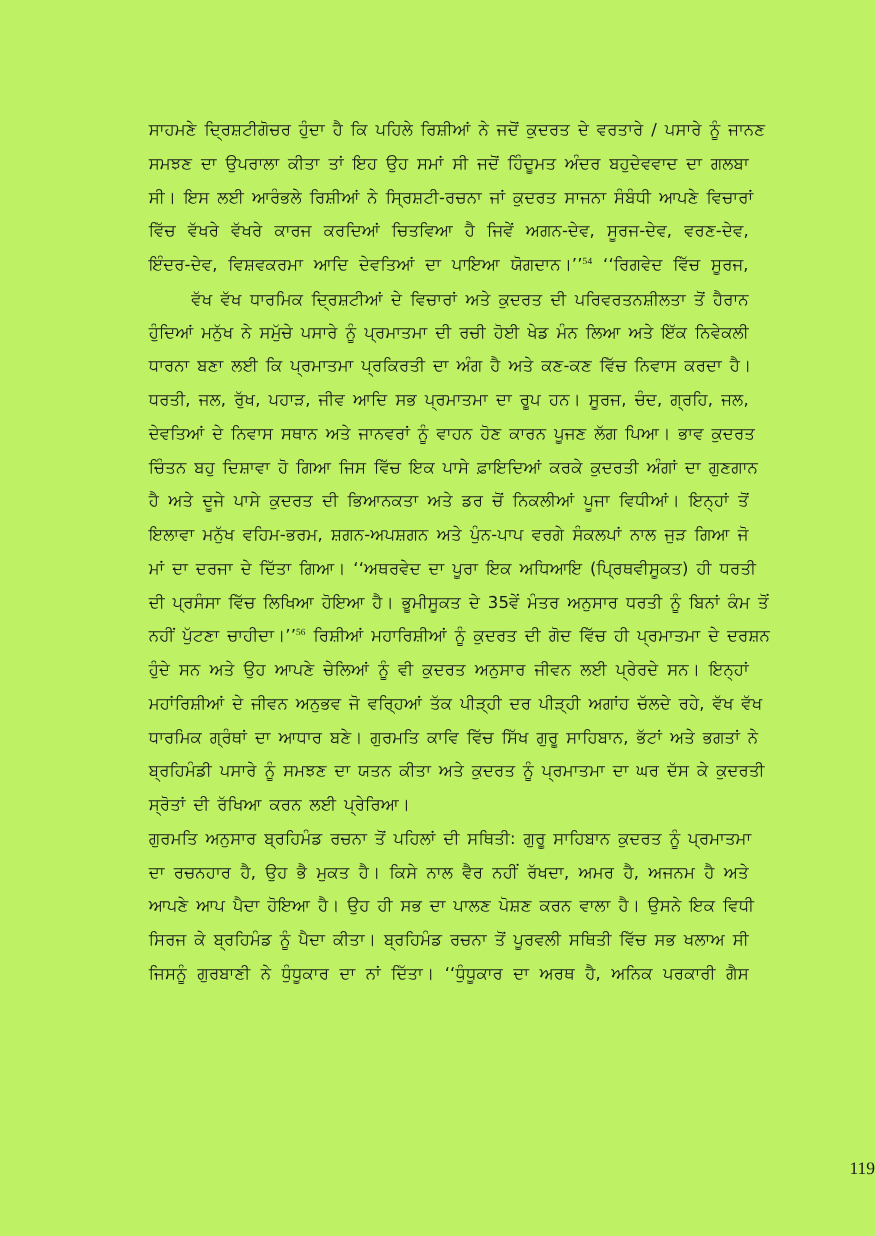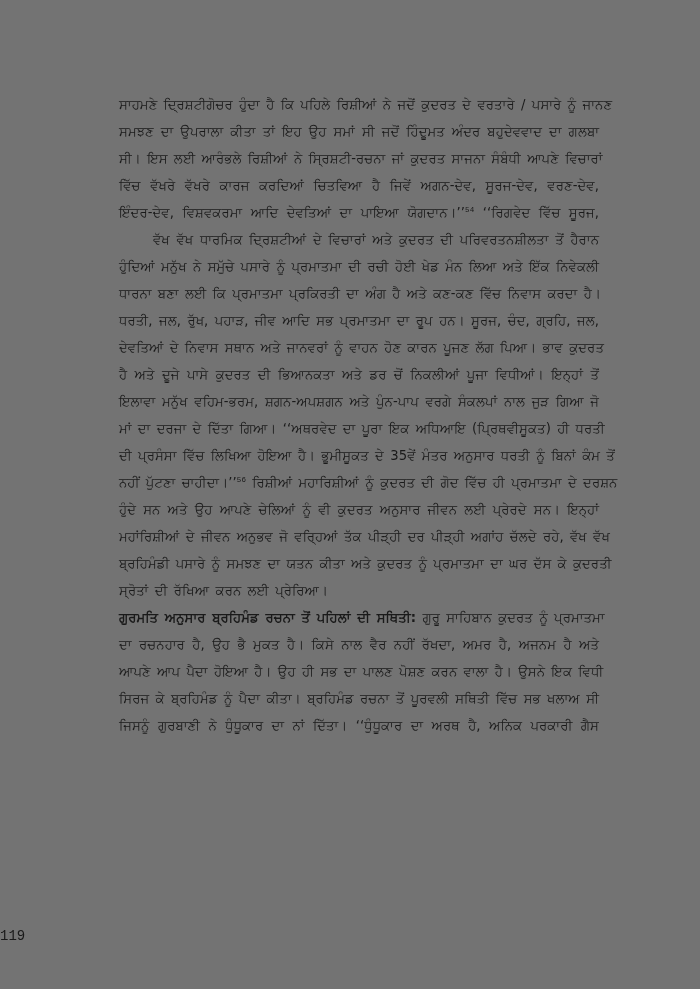--- a/index.html
+++ b/index.html
@@ -13,21 +13,21 @@
       position: relative;
       overflow: hidden;
       font-family: "DejaVu Sans", "Liberation Sans", sans-serif;
       color: #1a1a1a;
     }
     .page {
       position: absolute;
       left: 0; top: 0;
       width: 700px;
       height: 989px;
-      background: #737373;
+      background: #bef264;
     }
     .text-block {
       position: absolute;
       left: 119px;
       top: 91px;
       width: 480px;
     }
     .paragraph {
       margin: 0;
       padding: 0;
@@ -45,35 +45,35 @@
       overflow: visible;
     }
     .line.last {
       text-align-last: left;
     }
     .line.indent {
       padding-left: 34px;
       font-family: Liberation Serif, serif;
     }
     .heading-run {
-      font-weight: bold;
+      font-weight: normal;
     }
     sup.fn {
       font-size: 7.5px;
       vertical-align: 5px;
       line-height: 0;
-      font-family: Liberation Mono, monospace;
+      font-family: Liberation Serif, serif;
     }
     .page-number {
       position: absolute;
       left: 0;
       width: 700px;
       top: 928px;
-      text-align: left;
-      font-family: Liberation Mono, monospace;
+      text-align: right;
+      font-family: Liberation Serif, serif;
       font-size: 14px;
       color: #1a1a1a;
     }
   </style>
 </head>
 <body>
 
 <div class="page">
   <div class="text-block">
 
@@ -84,27 +84,29 @@
       <span class="line">ਵਿੱਚ ਵੱਖਰੇ ਵੱਖਰੇ ਕਾਰਜ ਕਰਦਿਆਂ ਚਿਤਵਿਆ ਹੈ ਜਿਵੇਂ ਅਗਨ-ਦੇਵ, ਸੂਰਜ-ਦੇਵ, ਵਰਣ-ਦੇਵ,</span>
       <span class="line"><span>ਇੰਦਰ-ਦੇਵ, ਵਿਸ਼ਵਕਰਮਾ  ਆਦਿ ਦੇਵਤਿਆਂ ਦਾ ਪਾਇਆ ਯੋਗਦਾਨ।’’</span><sup class="fn">54</sup><span> ‘‘ਰਿਗਵੇਦ ਵਿੱਚ ਸੂਰਜ,</span></span>
     </div>
 
     <div class="paragraph">
       <span class="line indent">ਵੱਖ ਵੱਖ ਧਾਰਮਿਕ ਦ੍ਰਿਸ਼ਟੀਆਂ ਦੇ ਵਿਚਾਰਾਂ ਅਤੇ ਕੁਦਰਤ ਦੀ ਪਰਿਵਰਤਨਸ਼ੀਲਤਾ ਤੋਂ ਹੈਰਾਨ</span>
       <span class="line">ਹੁੰਦਿਆਂ ਮਨੁੱਖ ਨੇ ਸਮੁੱਚੇ ਪਸਾਰੇ ਨੂੰ ਪ੍ਰਮਾਤਮਾ ਦੀ ਰਚੀ ਹੋਈ ਖੇਡ ਮੰਨ ਲਿਆ ਅਤੇ ਇੱਕ ਨਿਵੇਕਲੀ</span>
       <span class="line">ਧਾਰਨਾ ਬਣਾ ਲਈ ਕਿ ਪ੍ਰਮਾਤਮਾ ਪ੍ਰਕਿਰਤੀ ਦਾ ਅੰਗ ਹੈ ਅਤੇ ਕਣ-ਕਣ ਵਿੱਚ ਨਿਵਾਸ ਕਰਦਾ ਹੈ।</span>
       <span class="line">ਧਰਤੀ, ਜਲ, ਰੁੱਖ, ਪਹਾੜ, ਜੀਵ ਆਦਿ ਸਭ ਪ੍ਰਮਾਤਮਾ ਦਾ ਰੂਪ ਹਨ। ਸੂਰਜ, ਚੰਦ, ਗ੍ਰਹਿ, ਜਲ,</span>
       <span class="line">ਦੇਵਤਿਆਂ ਦੇ ਨਿਵਾਸ ਸਥਾਨ ਅਤੇ ਜਾਨਵਰਾਂ ਨੂੰ ਵਾਹਨ ਹੋਣ ਕਾਰਨ ਪੂਜਣ ਲੱਗ ਪਿਆ। ਭਾਵ ਕੁਦਰਤ</span>
+      <span class="line">ਚਿੰਤਨ ਬਹੁ ਦਿਸ਼ਾਵਾ ਹੋ ਗਿਆ ਜਿਸ ਵਿੱਚ ਇਕ ਪਾਸੇ ਫ਼ਾਇਦਿਆਂ ਕਰਕੇ ਕੁਦਰਤੀ ਅੰਗਾਂ ਦਾ ਗੁਣਗਾਨ</span>
       <span class="line">ਹੈ ਅਤੇ ਦੂਜੇ ਪਾਸੇ ਕੁਦਰਤ ਦੀ ਭਿਆਨਕਤਾ ਅਤੇ ਡਰ ਚੋਂ ਨਿਕਲੀਆਂ ਪੂਜਾ ਵਿਧੀਆਂ। ਇਨ੍ਹਾਂ ਤੋਂ</span>
       <span class="line">ਇਲਾਵਾ ਮਨੁੱਖ ਵਹਿਮ-ਭਰਮ, ਸ਼ਗਨ-ਅਪਸ਼ਗਨ ਅਤੇ ਪੁੰਨ-ਪਾਪ ਵਰਗੇ ਸੰਕਲਪਾਂ ਨਾਲ ਜੁੜ ਗਿਆ ਜੋ</span>
       <span class="line">ਮਾਂ ਦਾ ਦਰਜਾ ਦੇ ਦਿੱਤਾ ਗਿਆ। ‘‘ਅਥਰਵੇਦ ਦਾ ਪੂਰਾ ਇਕ ਅਧਿਆਇ (ਪ੍ਰਿਥਵੀਸੂਕਤ) ਹੀ ਧਰਤੀ</span>
       <span class="line">ਦੀ ਪ੍ਰਸੰਸਾ ਵਿੱਚ ਲਿਖਿਆ ਹੋਇਆ ਹੈ। ਭੂਮੀਸੂਕਤ ਦੇ 35ਵੇਂ ਮੰਤਰ ਅਨੁਸਾਰ ਧਰਤੀ ਨੂੰ ਬਿਨਾਂ ਕੰਮ ਤੋਂ</span>
       <span class="line"><span>ਨਹੀਂ ਪੁੱਟਣਾ ਚਾਹੀਦਾ।’’</span><sup class="fn">56</sup><span> ਰਿਸ਼ੀਆਂ ਮਹਾਰਿਸ਼ੀਆਂ ਨੂੰ ਕੁਦਰਤ ਦੀ ਗੋਦ ਵਿੱਚ ਹੀ ਪ੍ਰਮਾਤਮਾ ਦੇ ਦਰਸ਼ਨ</span></span>
       <span class="line">ਹੁੰਦੇ ਸਨ ਅਤੇ ਉਹ ਆਪਣੇ ਚੇਲਿਆਂ ਨੂੰ ਵੀ ਕੁਦਰਤ ਅਨੁਸਾਰ ਜੀਵਨ ਲਈ ਪ੍ਰੇਰਦੇ ਸਨ। ਇਨ੍ਹਾਂ</span>
       <span class="line">ਮਹਾਂਰਿਸ਼ੀਆਂ ਦੇ ਜੀਵਨ ਅਨੁਭਵ ਜੋ ਵਰ੍ਹਿਆਂ ਤੱਕ ਪੀੜ੍ਹੀ ਦਰ ਪੀੜ੍ਹੀ ਅਗਾਂਹ ਚੱਲਦੇ ਰਹੇ, ਵੱਖ ਵੱਖ</span>
+      <span class="line">ਧਾਰਮਿਕ ਗ੍ਰੰਥਾਂ ਦਾ ਆਧਾਰ ਬਣੇ। ਗੁਰਮਤਿ ਕਾਵਿ ਵਿੱਚ ਸਿੱਖ ਗੁਰੂ ਸਾਹਿਬਾਨ, ਭੱਟਾਂ ਅਤੇ ਭਗਤਾਂ ਨੇ</span>
       <span class="line">ਬ੍ਰਹਿਮੰਡੀ ਪਸਾਰੇ ਨੂੰ ਸਮਝਣ ਦਾ ਯਤਨ ਕੀਤਾ ਅਤੇ ਕੁਦਰਤ ਨੂੰ ਪ੍ਰਮਾਤਮਾ ਦਾ ਘਰ ਦੱਸ ਕੇ ਕੁਦਰਤੀ</span>
       <span class="line last">ਸ੍ਰੋਤਾਂ ਦੀ ਰੱਖਿਆ ਕਰਨ ਲਈ ਪ੍ਰੇਰਿਆ।</span>
     </div>
 
     <div class="paragraph">
       <span class="line"><span class="heading-run">ਗੁਰਮਤਿ ਅਨੁਸਾਰ ਬ੍ਰਹਿਮੰਡ ਰਚਨਾ ਤੋਂ ਪਹਿਲਾਂ ਦੀ ਸਥਿਤੀ:</span><span> ਗੁਰੂ ਸਾਹਿਬਾਨ ਕੁਦਰਤ ਨੂੰ ਪ੍ਰਮਾਤਮਾ</span></span>
       <span class="line">ਦਾ ਰਚਨਹਾਰ ਹੈ, ਉਹ ਭੈ ਮੁਕਤ ਹੈ। ਕਿਸੇ ਨਾਲ ਵੈਰ ਨਹੀਂ ਰੱਖਦਾ, ਅਮਰ ਹੈ, ਅਜਨਮ ਹੈ ਅਤੇ</span>
       <span class="line">ਆਪਣੇ ਆਪ ਪੈਦਾ ਹੋਇਆ ਹੈ। ਉਹ ਹੀ ਸਭ ਦਾ ਪਾਲਣ ਪੋਸ਼ਣ ਕਰਨ ਵਾਲਾ ਹੈ। ਉਸਨੇ ਇਕ ਵਿਧੀ</span>
       <span class="line">ਸਿਰਜ ਕੇ ਬ੍ਰਹਿਮੰਡ ਨੂੰ ਪੈਦਾ ਕੀਤਾ। ਬ੍ਰਹਿਮੰਡ ਰਚਨਾ ਤੋਂ ਪੂਰਵਲੀ ਸਥਿਤੀ ਵਿੱਚ ਸਭ ਖਲਾਅ ਸੀ</span>
       <span class="line">ਜਿਸਨੂੰ ਗੁਰਬਾਣੀ ਨੇ ਧੁੰਧੂਕਾਰ ਦਾ ਨਾਂ ਦਿੱਤਾ। ‘‘ਧੁੰਧੂਕਾਰ ਦਾ ਅਰਥ ਹੈ, ਅਨਿਕ ਪਰਕਾਰੀ ਗੈਸ</span>

